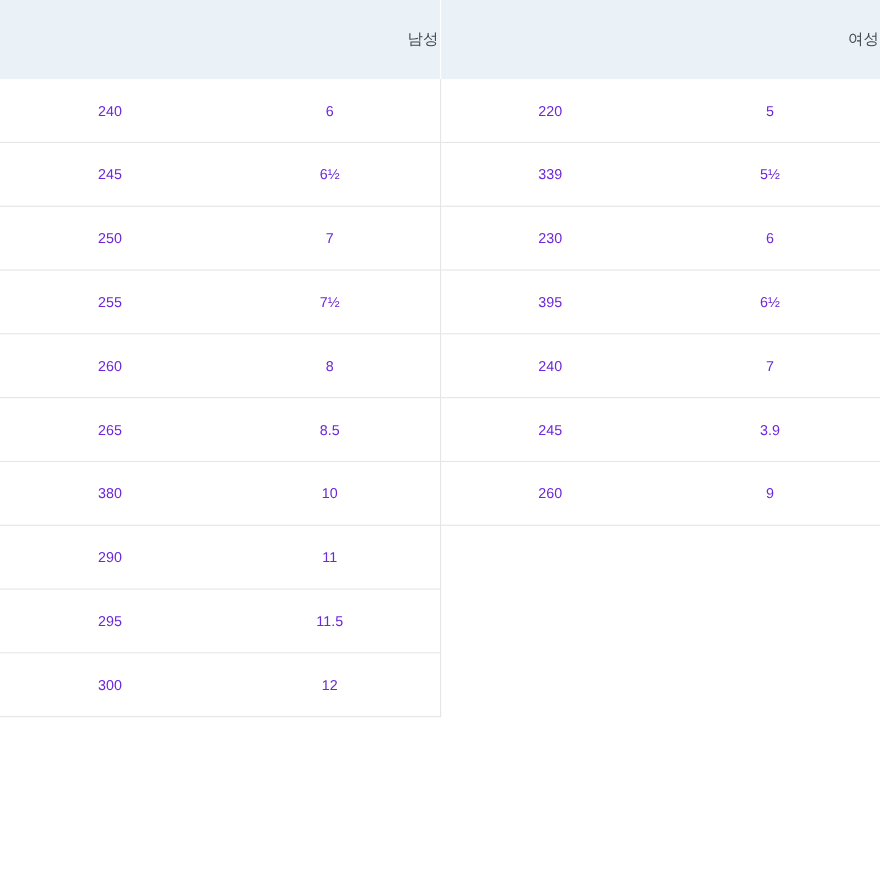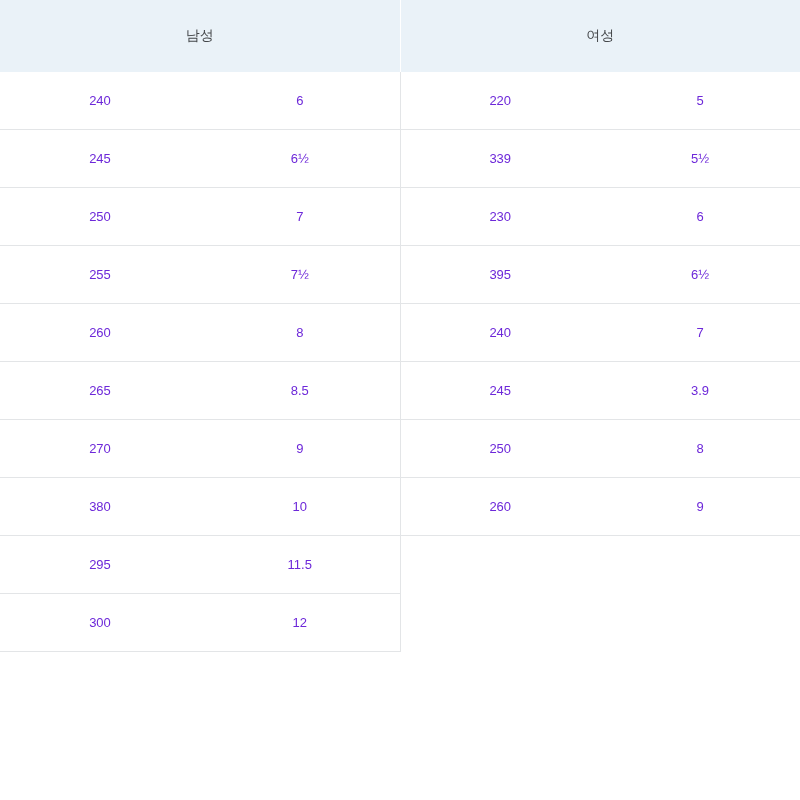--- a/index.html
+++ b/index.html
@@ -22,21 +22,21 @@
   .size-table col.c {
     width: 25%;
   }
   .group-head th {
     background: #eaf2f8;
     color: #44474a;
     font-weight: 400;
     font-size: 14px;
     height: 70px;
     vertical-align: middle;
-    text-align: center;
+    text-align: right;
     border: none;
   }
   .group-head th.g-men {
     border-right: 1px solid #ffffff;
   }
   .sub-head th {
     background: #ffffff;
     color: #53565a;
     font-weight: 400;
     font-size: 12.5px;
@@ -124,30 +124,30 @@
         <td>240</td>
         <td>7</td>
       </tr>
       <tr>
         <td>265</td>
         <td class="divider-col">8.5</td>
         <td>245</td>
         <td>3.9</td>
       </tr>
       <tr>
-        <td>270</td>
-        <td class="divider-col">9</td>
-        <td>250</td>
-        <td>8</td>
-      </tr>
-      <tr>
         <td>380</td>
         <td class="divider-col">10</td>
         <td>260</td>
         <td>9</td>
+      </tr>
+      <tr>
+        <td>290</td>
+        <td class="divider-col">11</td>
+        <td class="empty"></td>
+        <td class="empty"></td>
       </tr>
       <tr>
         <td>295</td>
         <td class="divider-col">11.5</td>
         <td class="empty"></td>
         <td class="empty"></td>
       </tr>
       <tr>
         <td>300</td>
         <td class="divider-col">12</td>

